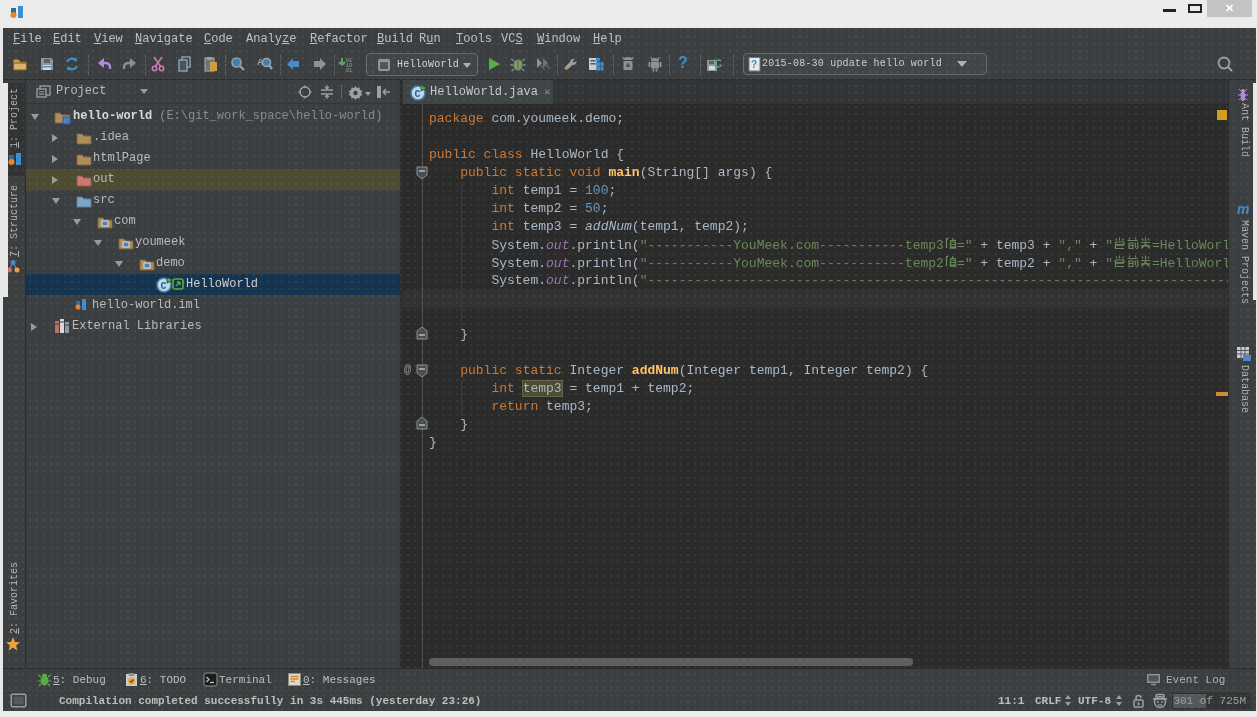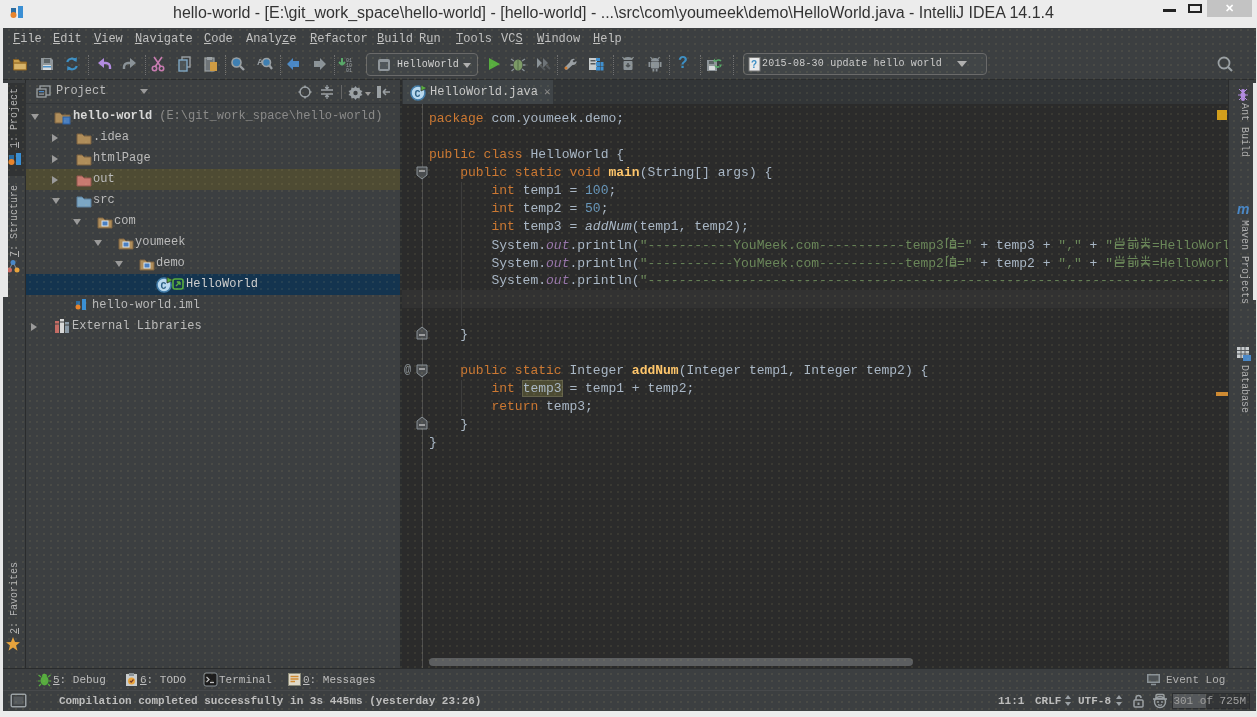--- a/index.html
+++ b/index.html
@@ -42,21 +42,20 @@
 #statusbar { left:0; top:690px; width:1257px; height:21px; background:#3c3f41; border-top:1px solid #47494b; }
 .sitem { position:absolute; top:0; height:21px; line-height:21px; font-size:11px; font-weight:bold; color:#bdbdbd; white-space:pre; }
 #bottomstrip { left:0; top:711px; width:1257px; height:6px; background:#ececec; }
 .gut { position:absolute; }
 </style>
 </head>
 <body>
 <div id="page">
 
   <div class="abs" id="titlebar"></div>
-  <div class="abs" id="titletext">hello-world - [E:\git_work_space\hello-world] - [hello-world] - ...\src\com\youmeek\demo\HelloWorld.java - IntelliJ IDEA 14.1.4</div>
   <svg class="abs" style="left:10px;top:5px" width="17" height="17">
       <rect x="1" y="3" width="5" height="8" fill="#2b6da2"></rect>
       <rect x="8" y="1" width="5" height="12" fill="#3a8fd4"></rect>
       <circle cx="3.5" cy="10" r="3" fill="#e8842c"></circle>
     </svg>
   <div class="abs" style="left:1163px;top:9px;width:13px;height:3px;background:#222"></div>
   <div class="abs" style="left:1188px;top:4px;width:14px;height:9px;border:2px solid #222"></div>
   <div class="abs" id="btn-close">✕</div>
 
   <div class="abs" id="menubar">

